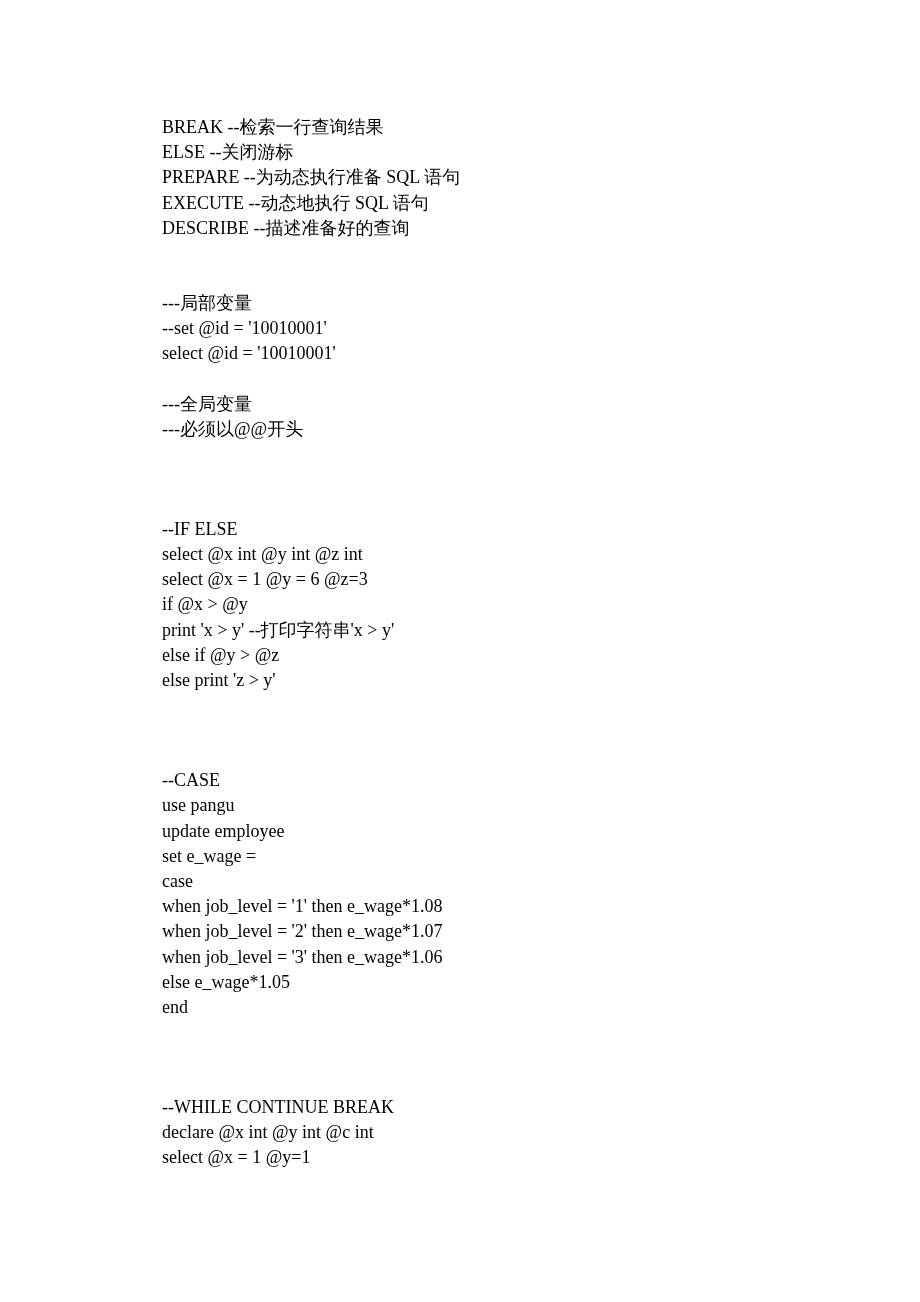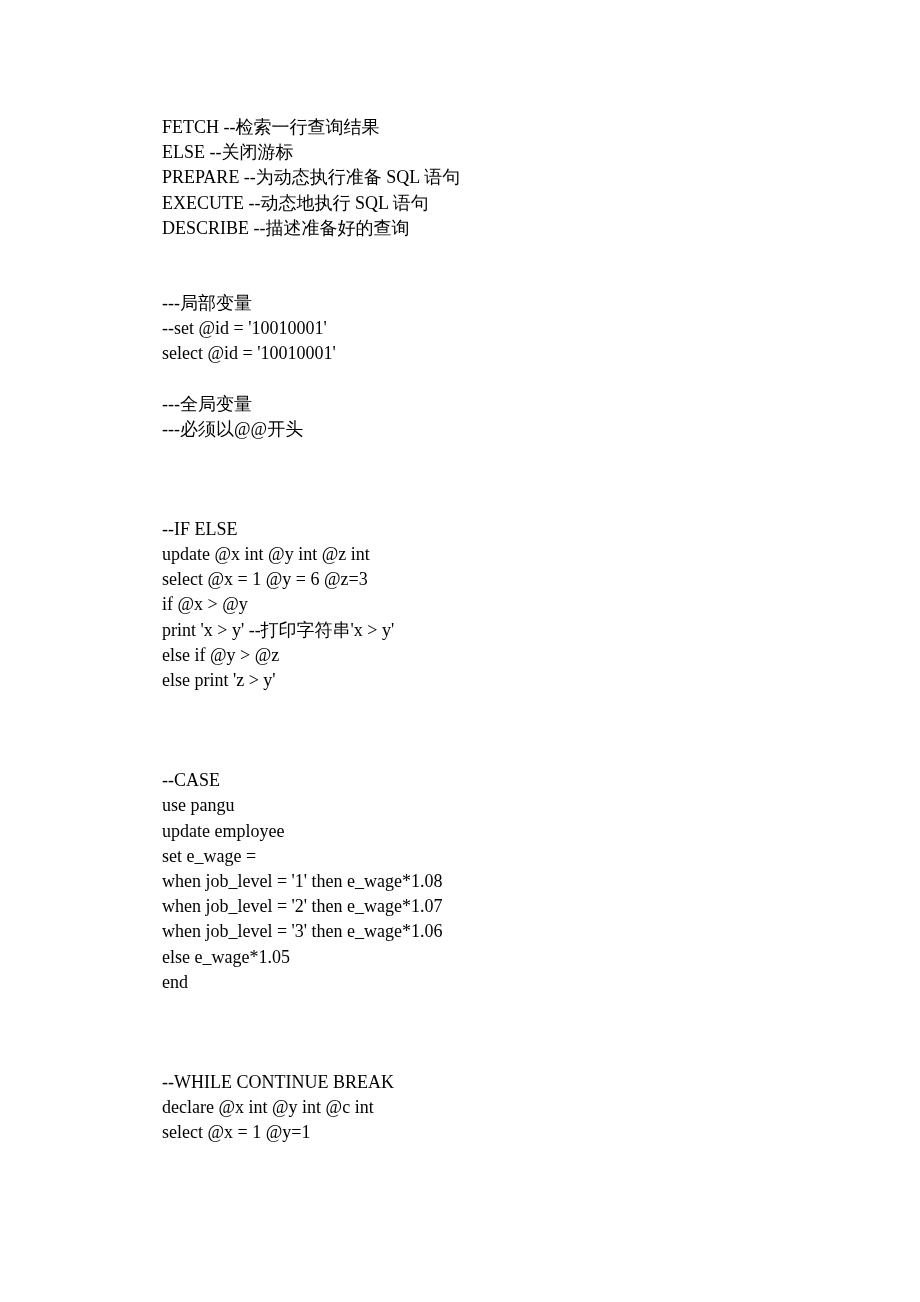--- a/index.html
+++ b/index.html
@@ -24,55 +24,56 @@
       height: 25px;
     }
     .blank-double {
       height: 50px;
     }
   </style>
 </head>
 <body>
 
 <div class="page">
-  <p class="line">FETCH --检索一行查询结果</p>
+  <p class="line">BREAK --检索一行查询结果</p>
   <p class="line">ELSE --关闭游标</p>
   <p class="line">PREPARE --为动态执行准备 SQL 语句</p>
   <p class="line">EXECUTE --动态地执行 SQL 语句</p>
   <p class="line">DESCRIBE --描述准备好的查询</p>
 
   <div class="blank-double"></div>
 
   <p class="line">---局部变量</p>
   <p class="line">--set @id = '10010001'</p>
   <p class="line">select @id = '10010001'</p>
 
   <div class="blank"></div>
 
   <p class="line">---全局变量</p>
   <p class="line">---必须以@@开头</p>
 
   <div class="blank-double"></div>
   <div class="blank"></div>
 
   <p class="line">--IF ELSE</p>
-  <p class="line">update @x int @y int @z int</p>
+  <p class="line">select @x int @y int @z int</p>
   <p class="line">select @x = 1 @y = 6 @z=3</p>
   <p class="line">if @x &gt; @y</p>
   <p class="line">print 'x &gt; y' --打印字符串'x &gt; y'</p>
   <p class="line">else if @y &gt; @z</p>
   <p class="line">else print 'z &gt; y'</p>
 
   <div class="blank-double"></div>
   <div class="blank"></div>
 
   <p class="line">--CASE</p>
   <p class="line">use pangu</p>
   <p class="line">update employee</p>
   <p class="line">set e_wage =</p>
+  <p class="line">case</p>
   <p class="line">when job_level = '1' then e_wage*1.08</p>
   <p class="line">when job_level = '2' then e_wage*1.07</p>
   <p class="line">when job_level = '3' then e_wage*1.06</p>
   <p class="line">else e_wage*1.05</p>
   <p class="line">end</p>
 
   <div class="blank-double"></div>
   <div class="blank"></div>
 
   <p class="line">--WHILE CONTINUE BREAK</p>

